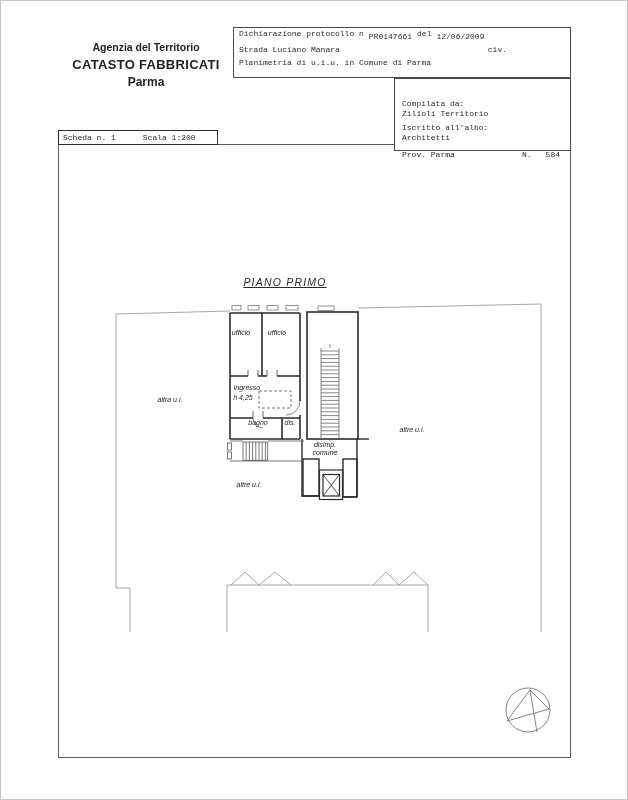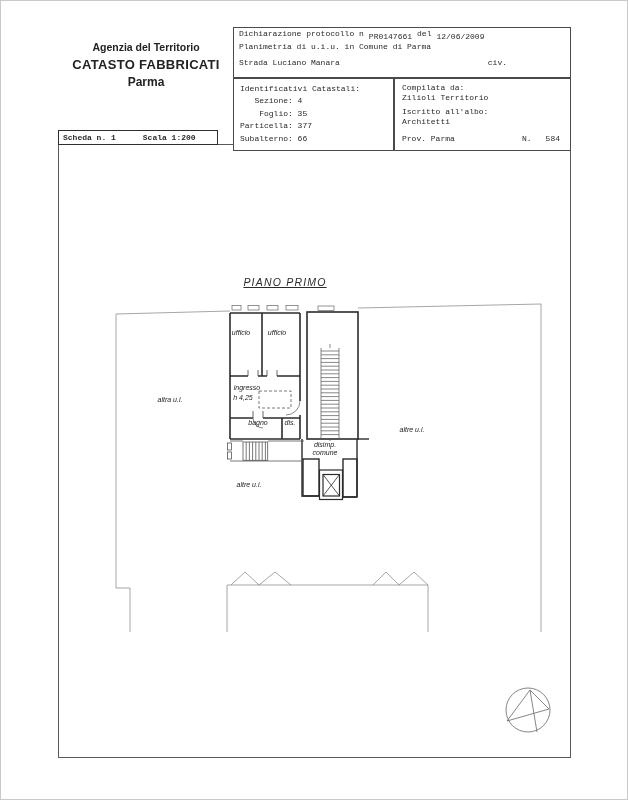--- a/index.html
+++ b/index.html
@@ -18,29 +18,29 @@
   
   .hbox{position:absolute;background:#fff;border:1px solid #4a4a4a;box-sizing:border-box;z-index:3;}
   .decl{left:232px;top:26px;width:338px;height:51px;padding:0 5px;}
   .decl .row{white-space:nowrap;}
   .decl .r1{margin-top:1px;}
   .decl .r2{margin-top:4px;}
   .decl .r3{margin-top:7px;display:flex;justify-content:space-between;padding-right:58px;}
   .lowval{position:relative;top:3px;margin:0 5px;}
   .cad{left:232px;top:77px;width:161px;height:73px;padding:4px 6px;}
   .cad div{white-space:pre;line-height:12.4px;}
-  .comp{left:393px;top:77px;width:177px;height:73px;padding:4px 7px;}
+  .comp{left:393px;top:77px;width:177px;height:73px;padding:20px 7px;}
   .comp div{line-height:9.5px;}
   .comp .gap{height:5px;}
   .comp .provrow{display:flex;justify-content:space-between;margin-top:8px;padding-right:3px;}
   .comp .nvalue{margin-left:14px;}
   .scheda{
     position:absolute;left:57px;top:129px;width:160px;height:15px;z-index:4;
     background:#fff;border:1.4px solid #2e2e2e;box-sizing:border-box;
-    display:flex;align-items:center;padding:0 4px;font-weight:bold;
+    display:flex;align-items:center;padding:0 4px;
   }
   .scheda .scala{margin-left:27px;}
   
   .frame{position:absolute;left:57px;top:143px;width:513px;height:614px;border:1px solid #5a5a5a;box-sizing:border-box;background:#fff;z-index:1;}
   .plansvg{position:absolute;left:0;top:0;width:628px;height:800px;z-index:2;}
   
   .plan-label{
     position:absolute;transform:translate(-50%,-50%);z-index:5;
     font-family:"Liberation Sans",sans-serif;font-style:italic;
     font-size:7px;color:#222;white-space:nowrap;line-height:8px;text-align:center;
@@ -55,34 +55,27 @@
   <div class="agency">
     <div class="a1">Agenzia del Territorio</div>
     <div class="a2">CATASTO FABBRICATI</div>
     <div class="a4">Parma</div>
   </div>
 
   <div class="hbox decl mono">
     <div class="row r1">
       <span>Dichiarazione protocollo n</span><span class="lowval">PR0147661</span><span>del</span><span class="lowval">12/06/2009</span>
     </div>
-    <div class="row r2">Planimetria di u.i.u. in Comune di Parma</div>
     <div class="row r3">
       <span>Strada Luciano Manara</span>
       <span>civ.</span>
     </div>
+    <div class="row r2">Planimetria di u.i.u. in Comune di Parma</div>
   </div>
 
-  <div class="hbox cad mono">
-    <div>Identificativi Catastali:</div>
-    <div>   Sezione: 4</div>
-    <div>    Foglio: 35</div>
-    <div>Particella: 377</div>
-    <div>Subalterno: 66</div>
-  </div>
 
   <div class="hbox comp mono">
     <div>Compilata da:</div>
     <div>Zilioli Territorio</div>
     <div class="gap"></div>
     <div>Iscritto all'albo:</div>
     <div>Architetti</div>
     <div class="provrow">
       <span>Prov. Parma</span>
       <span><span>N.</span><span class="nvalue">584</span></span>

